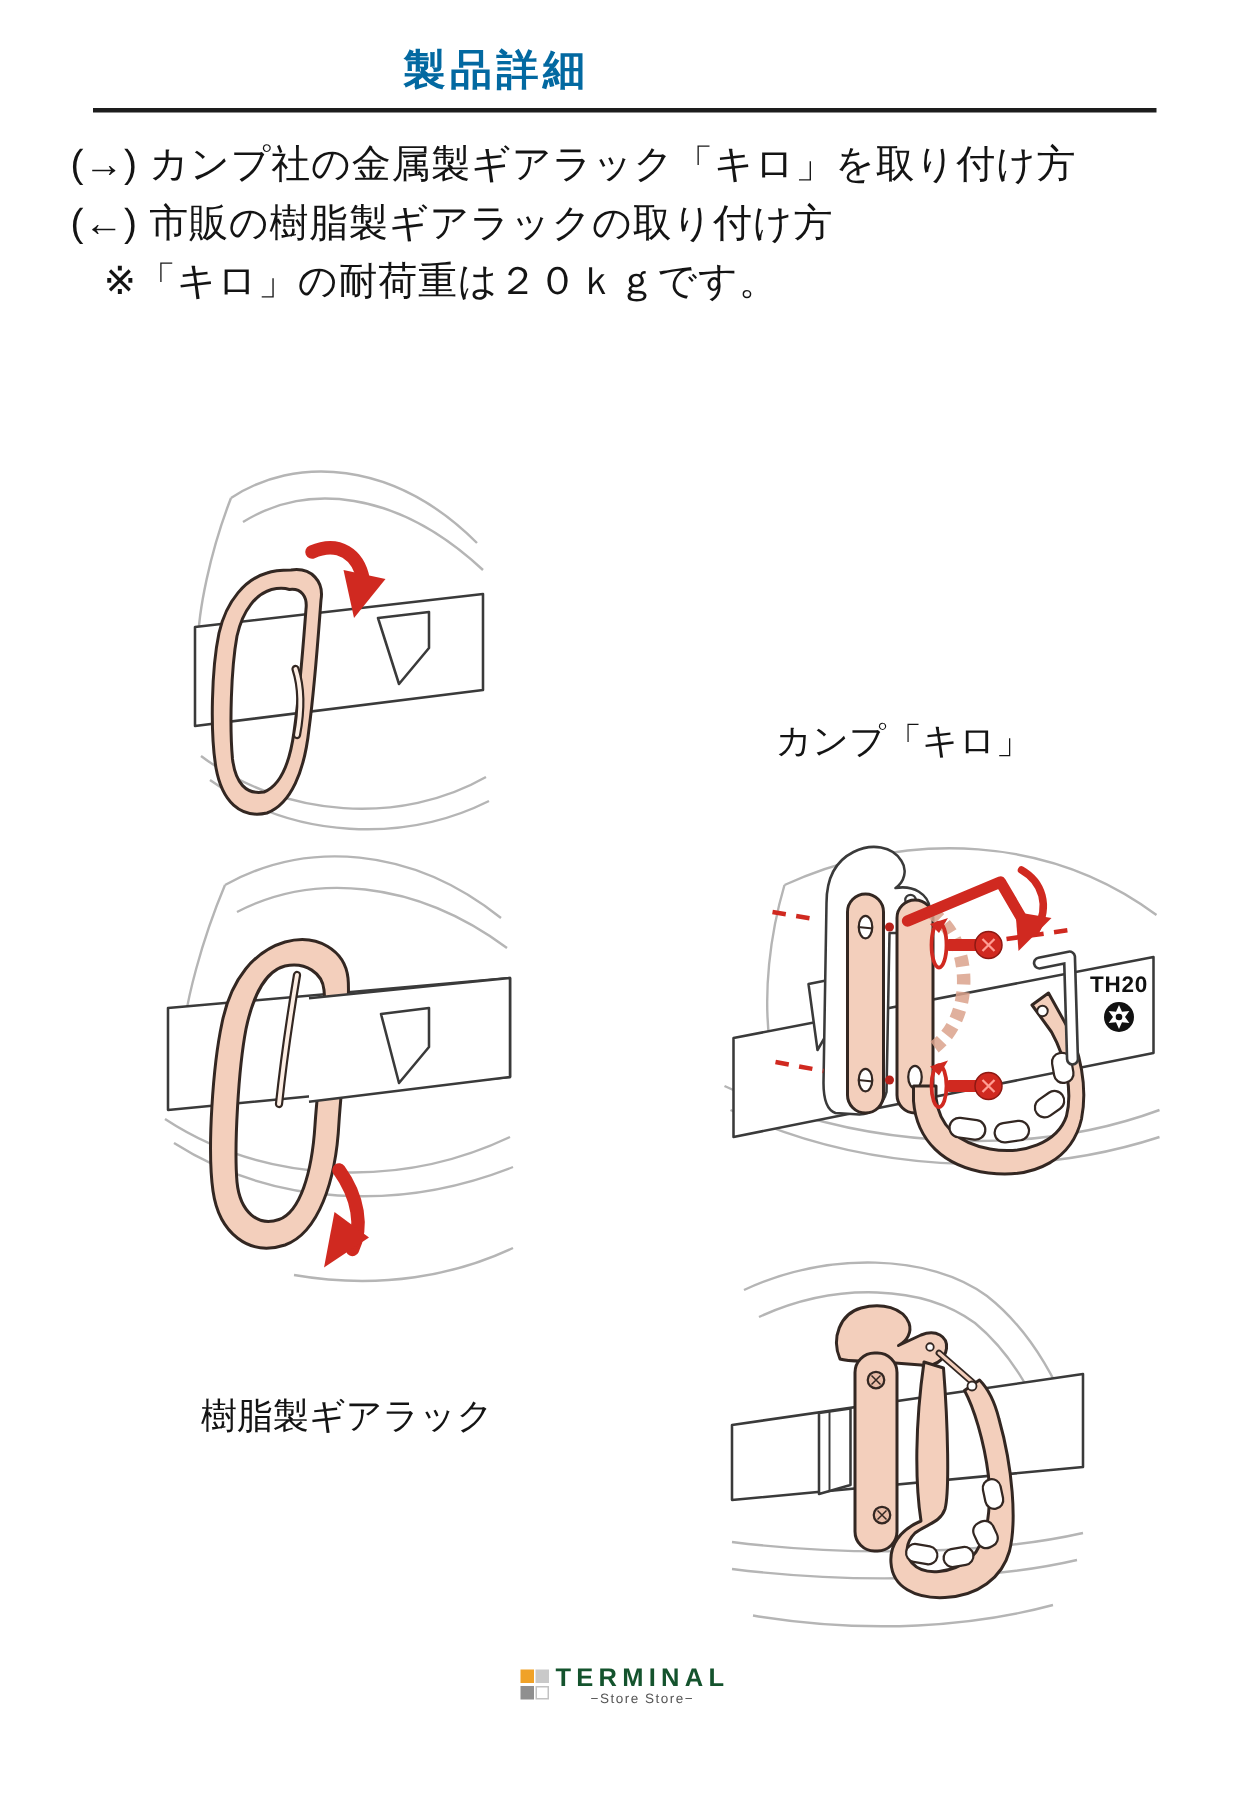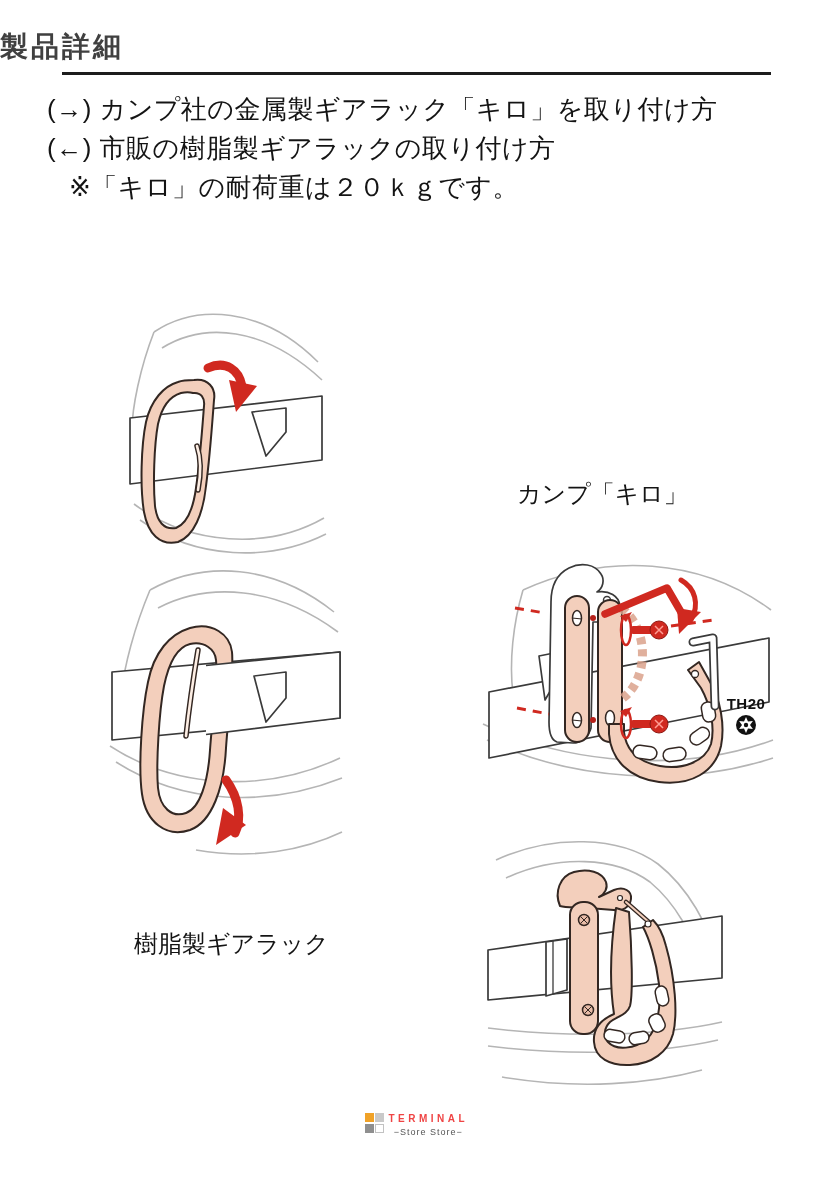--- a/index.html
+++ b/index.html
@@ -3,43 +3,43 @@
 <meta charset="utf-8">
 <style>
   html,body{margin:0;padding:0;}
   body{
     width:833px;height:1200px;position:relative;background:#ffffff;
     font-family:"Liberation Sans","DejaVu Sans",sans-serif;
     color:#111;overflow:hidden;
   }
   .abs{position:absolute;}
   .page-title{
-    left:0;top:28px;width:662px;
-    font-size:28px;font-weight:600;letter-spacing:3px;color:#404040;
+    left:0;top:28px;width:662px;text-align:center;
+    font-size:28px;font-weight:600;letter-spacing:3px;color:#0369a1;
   }
   .title-rule{left:62px;top:72px;width:709px;height:3px;background:#1d1d1d;}
   .instructions{left:47px;top:90px;font-size:26px;line-height:39px;font-weight:500;color:#141414;letter-spacing:0.5px;white-space:nowrap;}
   .instr-note{margin-left:22px;}
   .fig-caption{font-size:24px;font-weight:400;color:#141414;white-space:nowrap;}
   svg{display:block;}
   .g{fill:none;stroke:#b5b5b5;stroke-width:1.6px;}
   .bl{fill:#ffffff;stroke:#3a3a3a;stroke-width:1.7px;stroke-linejoin:round;}
   .pk{fill:#f3cfbc;stroke:#332722;stroke-width:2px;stroke-linejoin:round;}
   .slot{fill:#ffffff;stroke:#332722;stroke-width:1.5px;}
   .rdstroke{fill:none;stroke:#d02920;stroke-linecap:round;stroke-linejoin:round;}
-  .th20-block{left:719px;top:648px;width:54px;text-align:center;margin-top:47px;}
+  .th20-block{left:719px;top:648px;width:54px;text-align:center;}
   .th20-label{font-size:15px;font-weight:bold;color:#111;letter-spacing:0.5px;line-height:18px;}
   .footer{left:0;top:1110px;width:833px;display:flex;justify-content:center;align-items:flex-start;gap:4px;}
   .logo-grid{display:grid;grid-template-columns:9px 9px;grid-template-rows:9px 9px;gap:1.5px;margin-top:3px;}
   .sq1{background:#f0a228;}
   .sq2{background:#c9c9c9;}
   .sq3{background:#8f8f8f;}
   .sq4{background:#ffffff;border:1px solid #c2c2c2;box-sizing:border-box;}
   .logo-text{display:flex;flex-direction:column;align-items:center;}
-  .brand{font-size:10px;font-weight:600;letter-spacing:3.5px;color:#ef4444;line-height:17px;}
+  .brand{font-size:17px;font-weight:600;letter-spacing:3.5px;color:#14532d;line-height:17px;}
   .tagline{font-size:9px;color:#555;letter-spacing:1px;line-height:10px;}
 </style>
 </head>
 <body>
 
 <div class="abs page-title">製品詳細</div>
 <div class="abs title-rule"></div>
 
 <div class="abs instructions">
   <div>(→) カンプ社の金属製ギアラック「キロ」を取り付け方</div>

